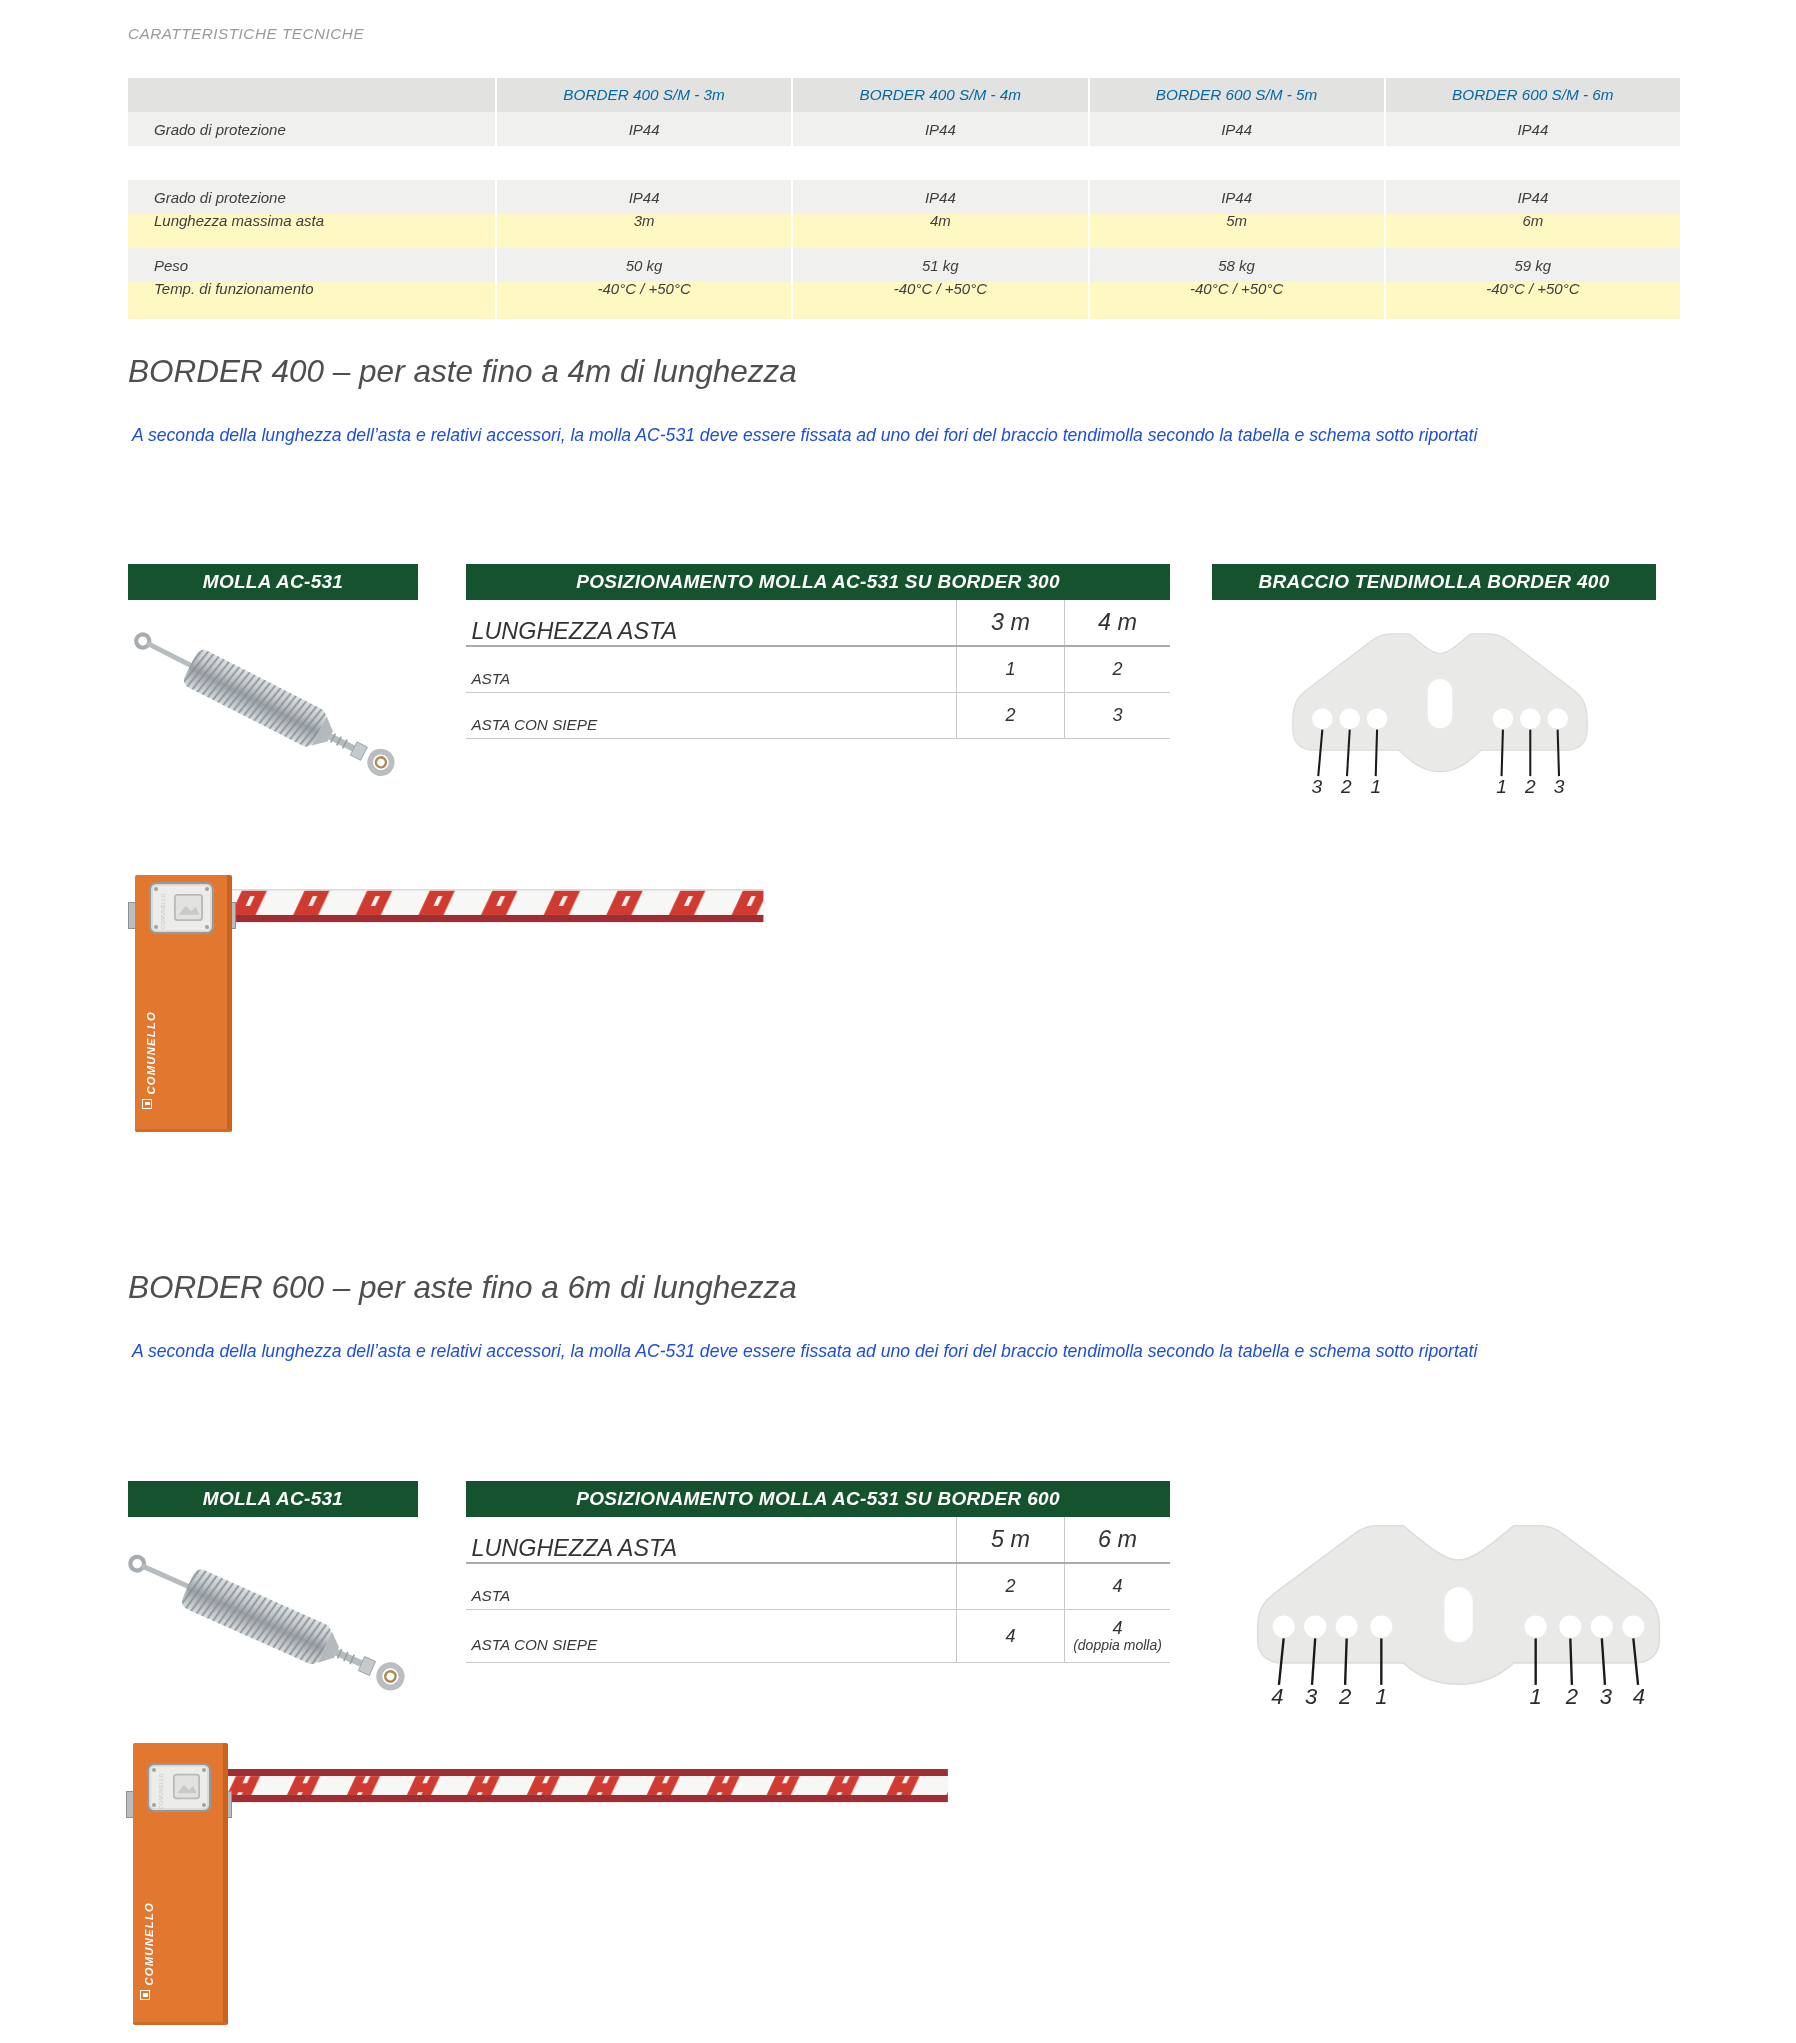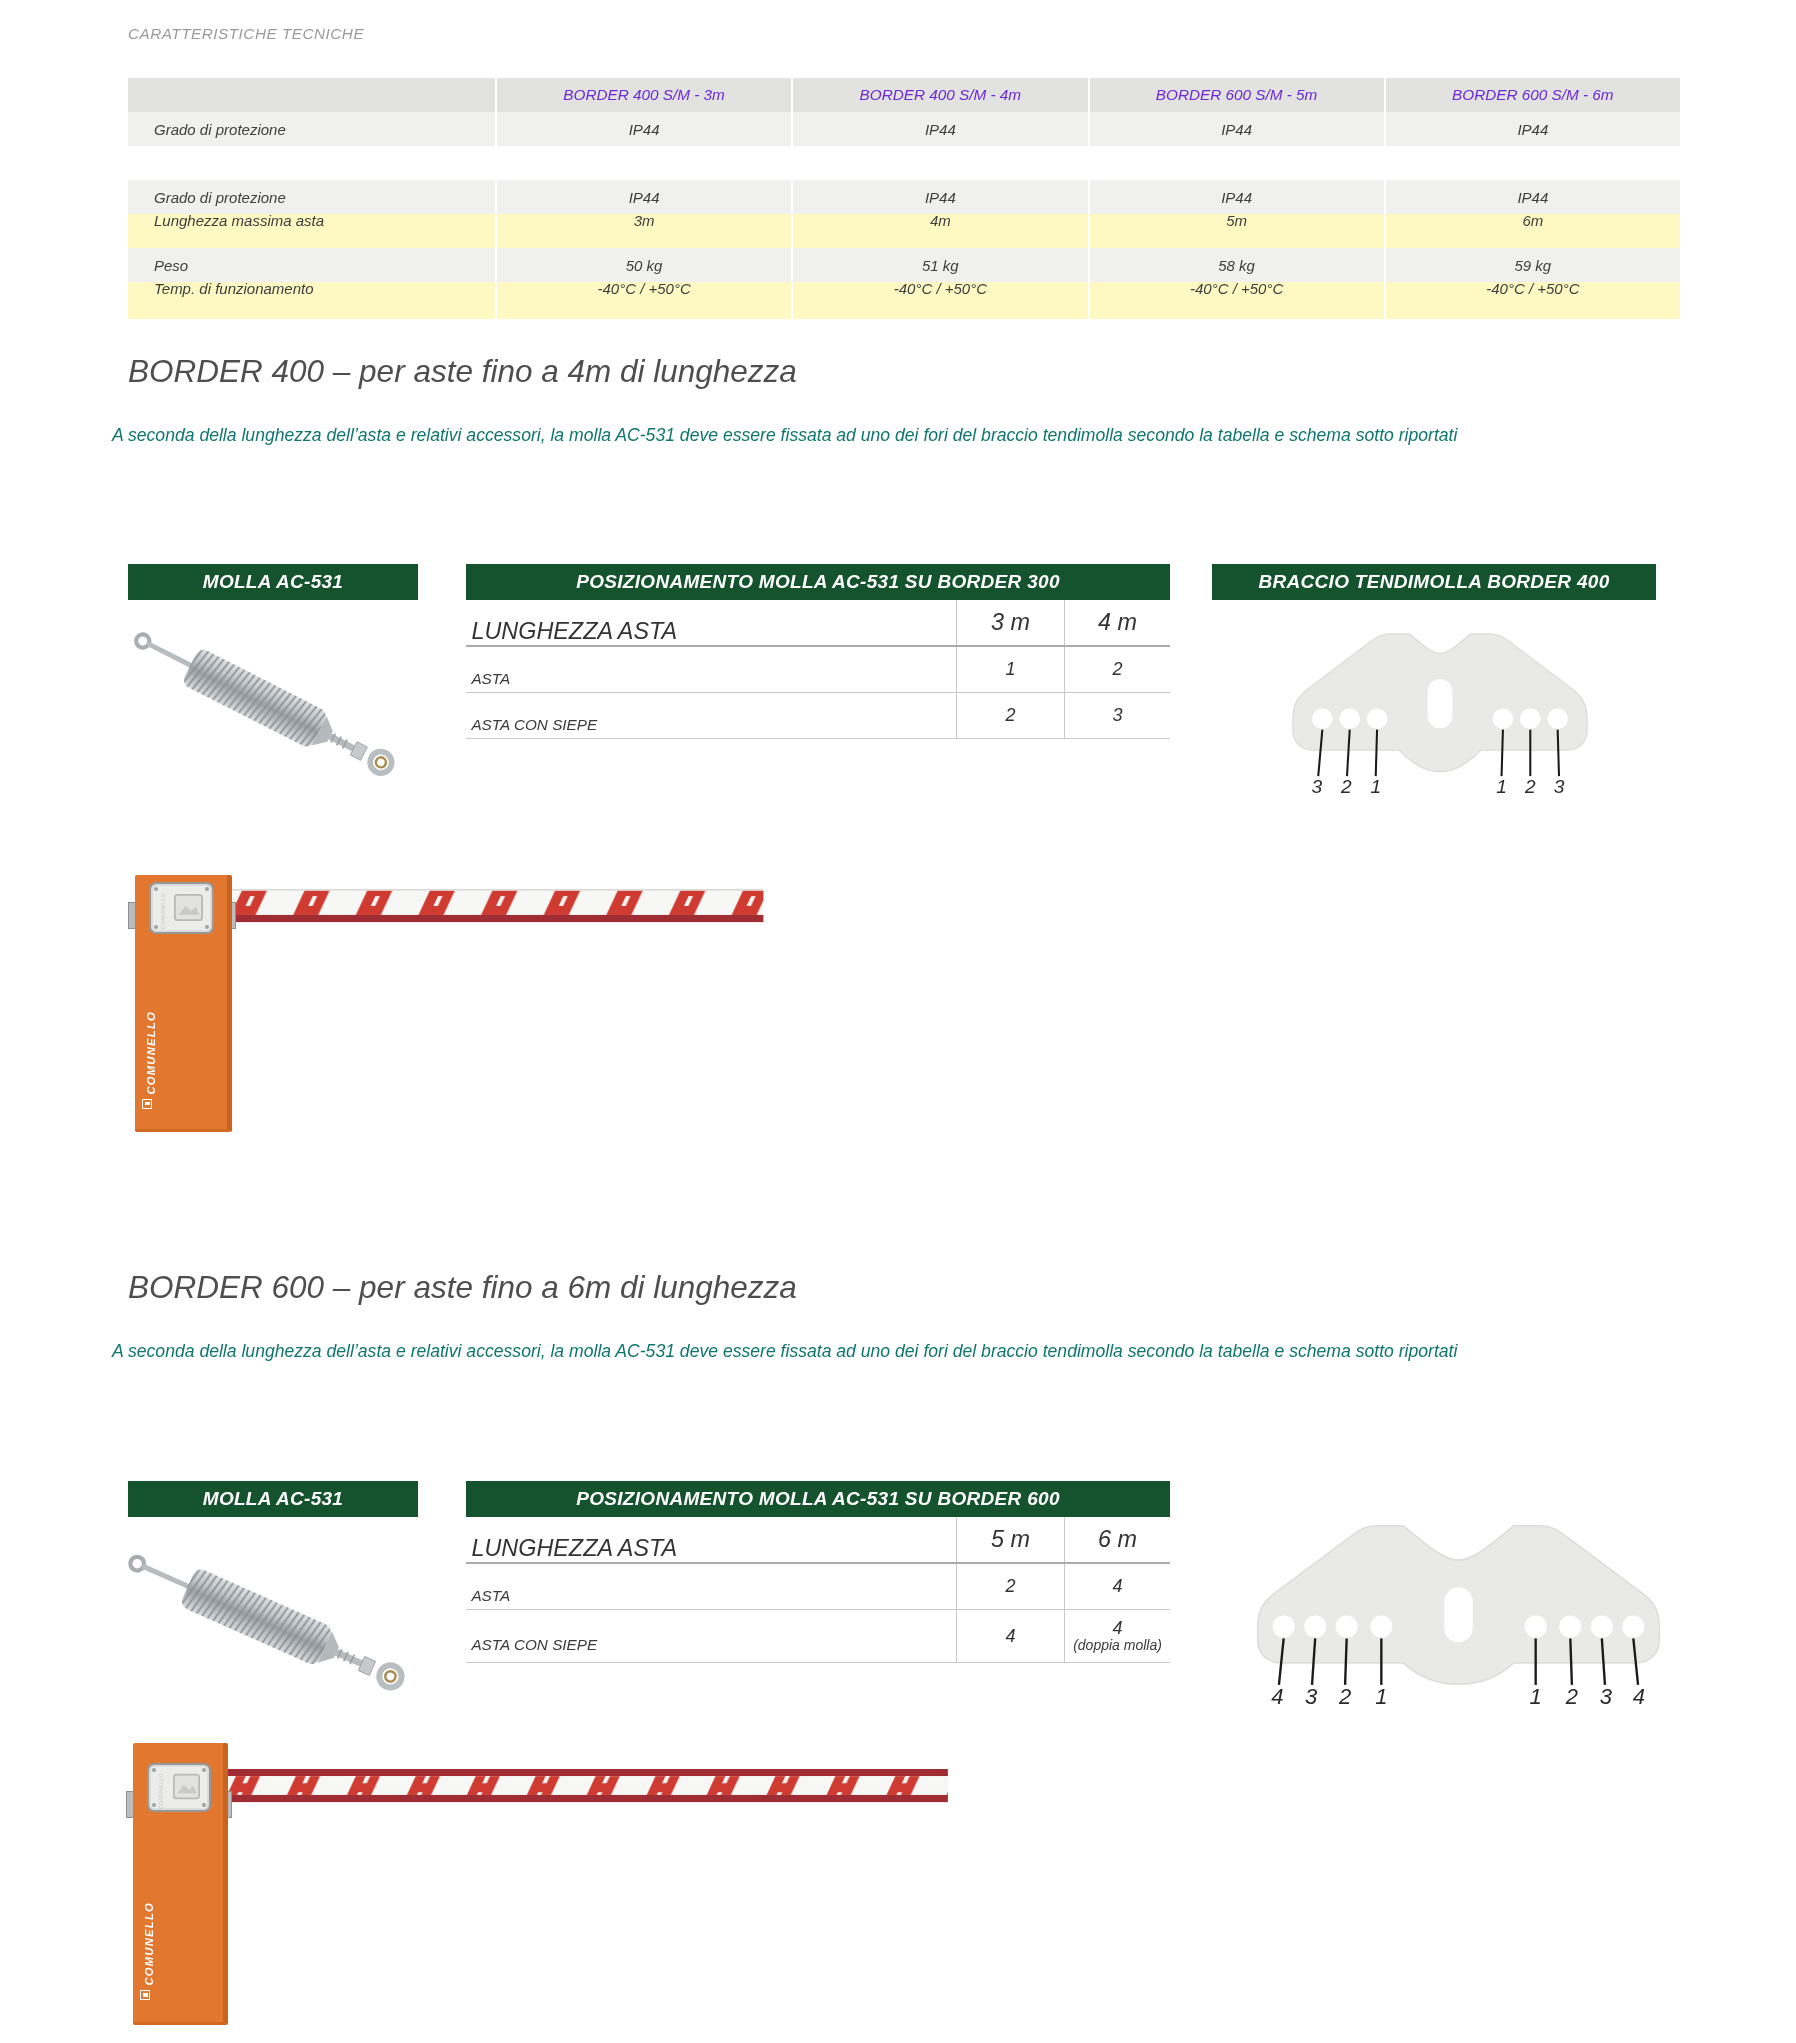--- a/index.html
+++ b/index.html
@@ -7,27 +7,27 @@
         font-family:"Liberation Sans",sans-serif;color:#3e3e3e;font-style:italic;}
 
   .doc-title{position:absolute;left:128px;top:25px;font-size:15.3px;letter-spacing:0.5px;color:#9a9a9a;}
 
   
   .spec-table{position:absolute;left:128px;top:78px;width:1552px;font-size:15px;color:#3e3e3e;}
   .spec-row{display:grid;grid-template-columns:367px repeat(4,1fr);height:34px;}
   .spec-row>div{display:flex;align-items:center;height:100%;}
   .spec-row>div.lbl{padding-left:26px;justify-content:flex-start;}
   .spec-row>div.val{justify-content:center;border-left:2.7px solid #fff;}
-  .spec-head>div{background:#e2e2e1;color:#6d28d9;font-size:15.3px;}
+  .spec-head>div{background:#e2e2e1;color:#0369a1;font-size:15.3px;}
   .row-odd>div{background:#f0f0ef;}
   .row-even>div{background:#fef9c3;margin-top:44px;}
 
   
   .sec-heading{position:absolute;left:128px;font-size:31.5px;font-weight:300;color:#4e4e4e;}
-  .sec-para{position:absolute;left:112px;width:1523px;font-size:17.6px;line-height:1.45;color:#0f766e;}
+  .sec-para{position:absolute;left:132px;width:1523px;font-size:17.6px;line-height:1.45;color:#1d4ed8;}
 
   
   .bar{position:absolute;height:36px;background:#14532d;color:#fff;font-weight:bold;
        font-size:19px;text-align:center;line-height:36px;letter-spacing:0.3px;}
 
   
   .pos-table{position:absolute;width:704px;background:#fff;}
   .pt-row{display:grid;grid-template-columns:1fr 108px 106px;}
   .pt-row>div{display:flex;align-items:center;height:100%;}
   .pt-first{height:45px;border-bottom:2.7px solid #ababab;}

